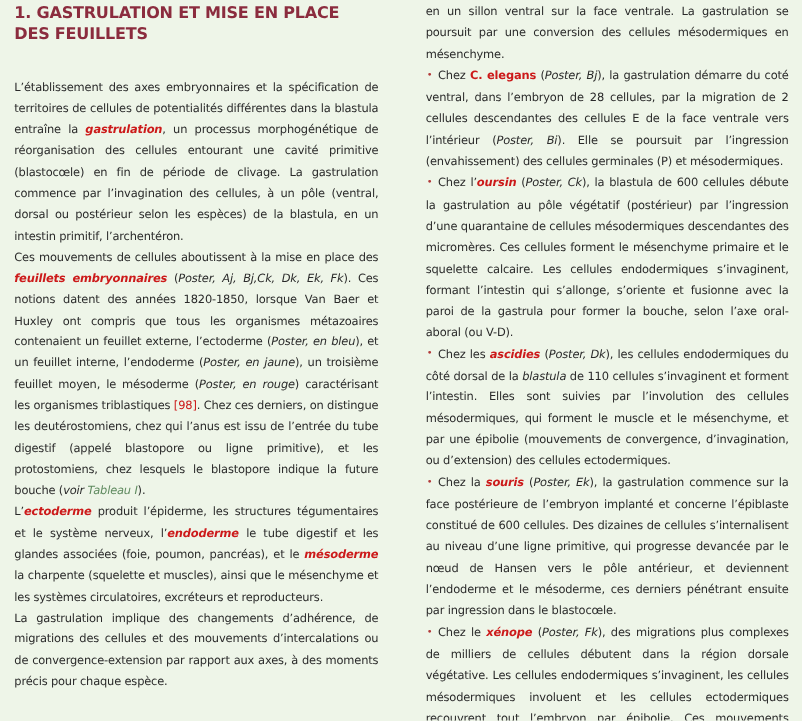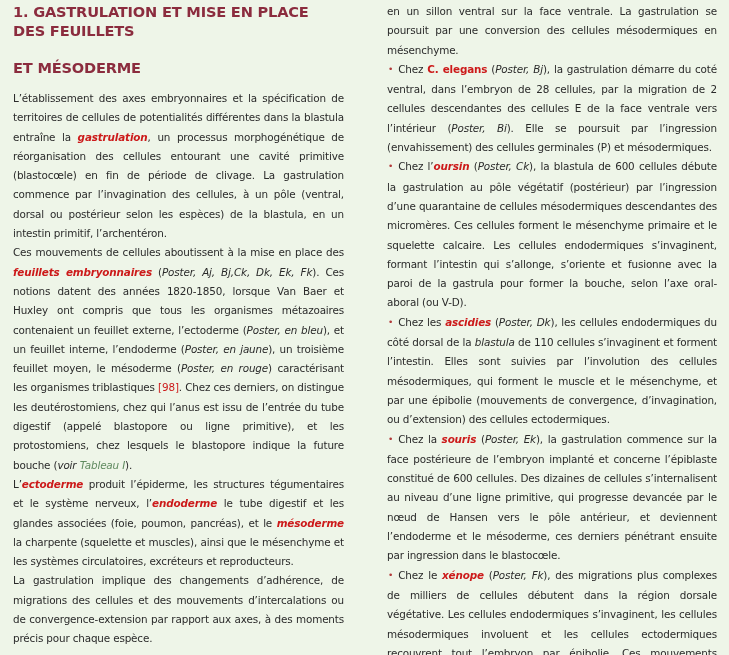--- a/index.html
+++ b/index.html
@@ -41,21 +41,20 @@
 </style>
 </head>
 <body>
 
 <div class="page">
 
   <div class="col col-left">
     <h1 class="title">
       <span>1. GASTRULATION ET MISE EN PLACE DES FEUILLETS</span><br>
       <br>
-      <span>ET MÉSODERME</span>
     </h1>
 
     <p class="first"><span>L’établissement des axes embryonnaires et la spécification de territoires de cellules de potentialités différentes dans la blastula entraîne la </span><span class="kw">gastrulation</span><span>, un processus morphogénétique de réorganisation des cellules entourant une cavité primitive (blastocœle) en fin de période de clivage. La gastrulation commence par l’invagination des cellules, à un pôle (ventral, dorsal ou postérieur selon les espèces) de la blastula, en un intestin primitif, l’archentéron.</span></p>
 
     <p><span>Ces mouvements de cellules aboutissent à la mise en place des </span><span class="kw">feuillets embryonnaires</span><span> (</span><span class="it">Poster, Aj, Bj,Ck, Dk, Ek, Fk</span><span>). Ces notions datent des années 1820-1850, lorsque Van Baer et Huxley ont compris que tous les organismes métazoaires contenaient un feuillet externe, l’ectoderme (</span><span class="it">Poster, en bleu</span><span>), et un feuillet interne, l’endoderme (</span><span class="it">Poster, en jaune</span><span>), un troisième feuillet moyen, le mésoderme (</span><span class="it">Poster, en rouge</span><span>) caractérisant les organismes triblastiques </span><span class="ref">[98]</span><span>. Chez ces derniers, on distingue les deutérostomiens, chez qui l’anus est issu de l’entrée du tube digestif (appelé blastopore ou ligne primitive), et les protostomiens, chez lesquels le blastopore indique la future bouche (</span><span class="it">voir</span> <span class="tbl">Tableau I</span><span>).</span></p>
 
     <p><span>L’</span><span class="kw">ectoderme</span><span> produit l’épiderme, les structures tégumentaires et le système nerveux, l’</span><span class="kw">endoderme</span><span> le tube digestif et les glandes associées (foie, poumon, pancréas), et le </span><span class="kw">mésoderme</span><span> la charpente (squelette et muscles), ainsi que le mésenchyme et les systèmes circulatoires, excréteurs et reproducteurs.</span></p>
 
     <p>La gastrulation implique des changements d’adhérence, de migrations des cellules et des mouvements d’intercalations ou de convergence-extension par rapport aux axes, à des moments précis pour chaque espèce.</p>
 

